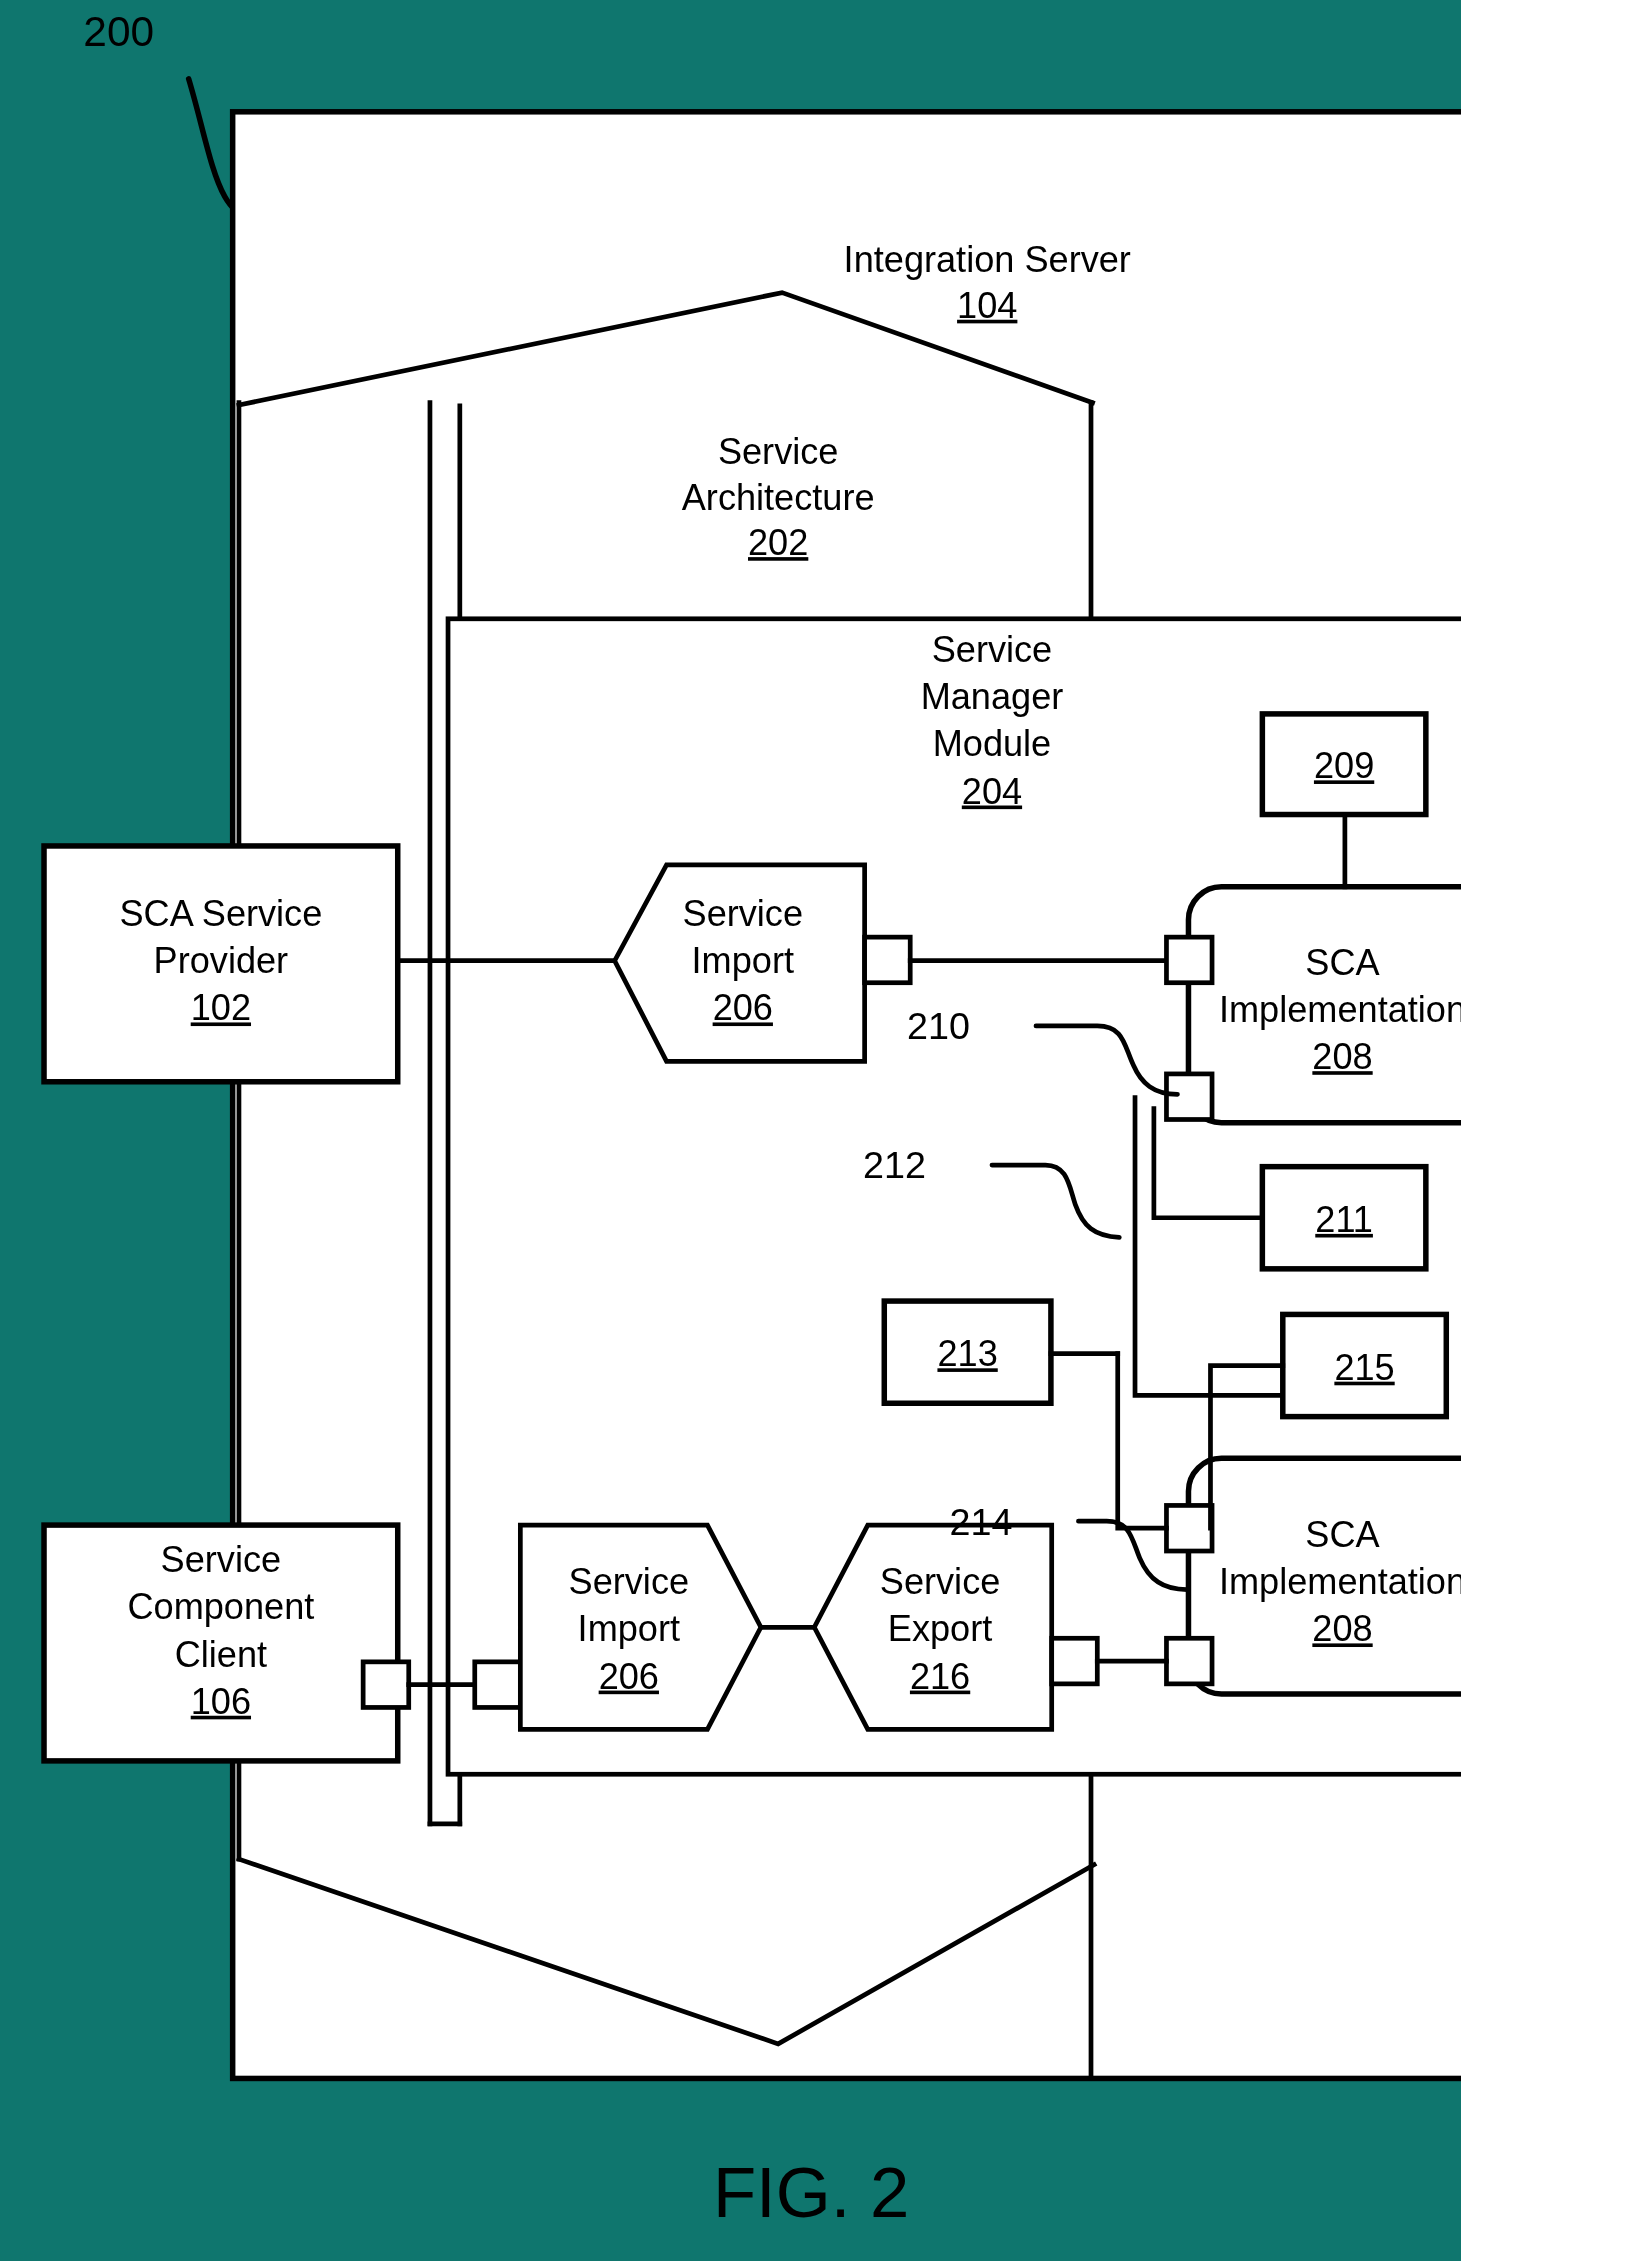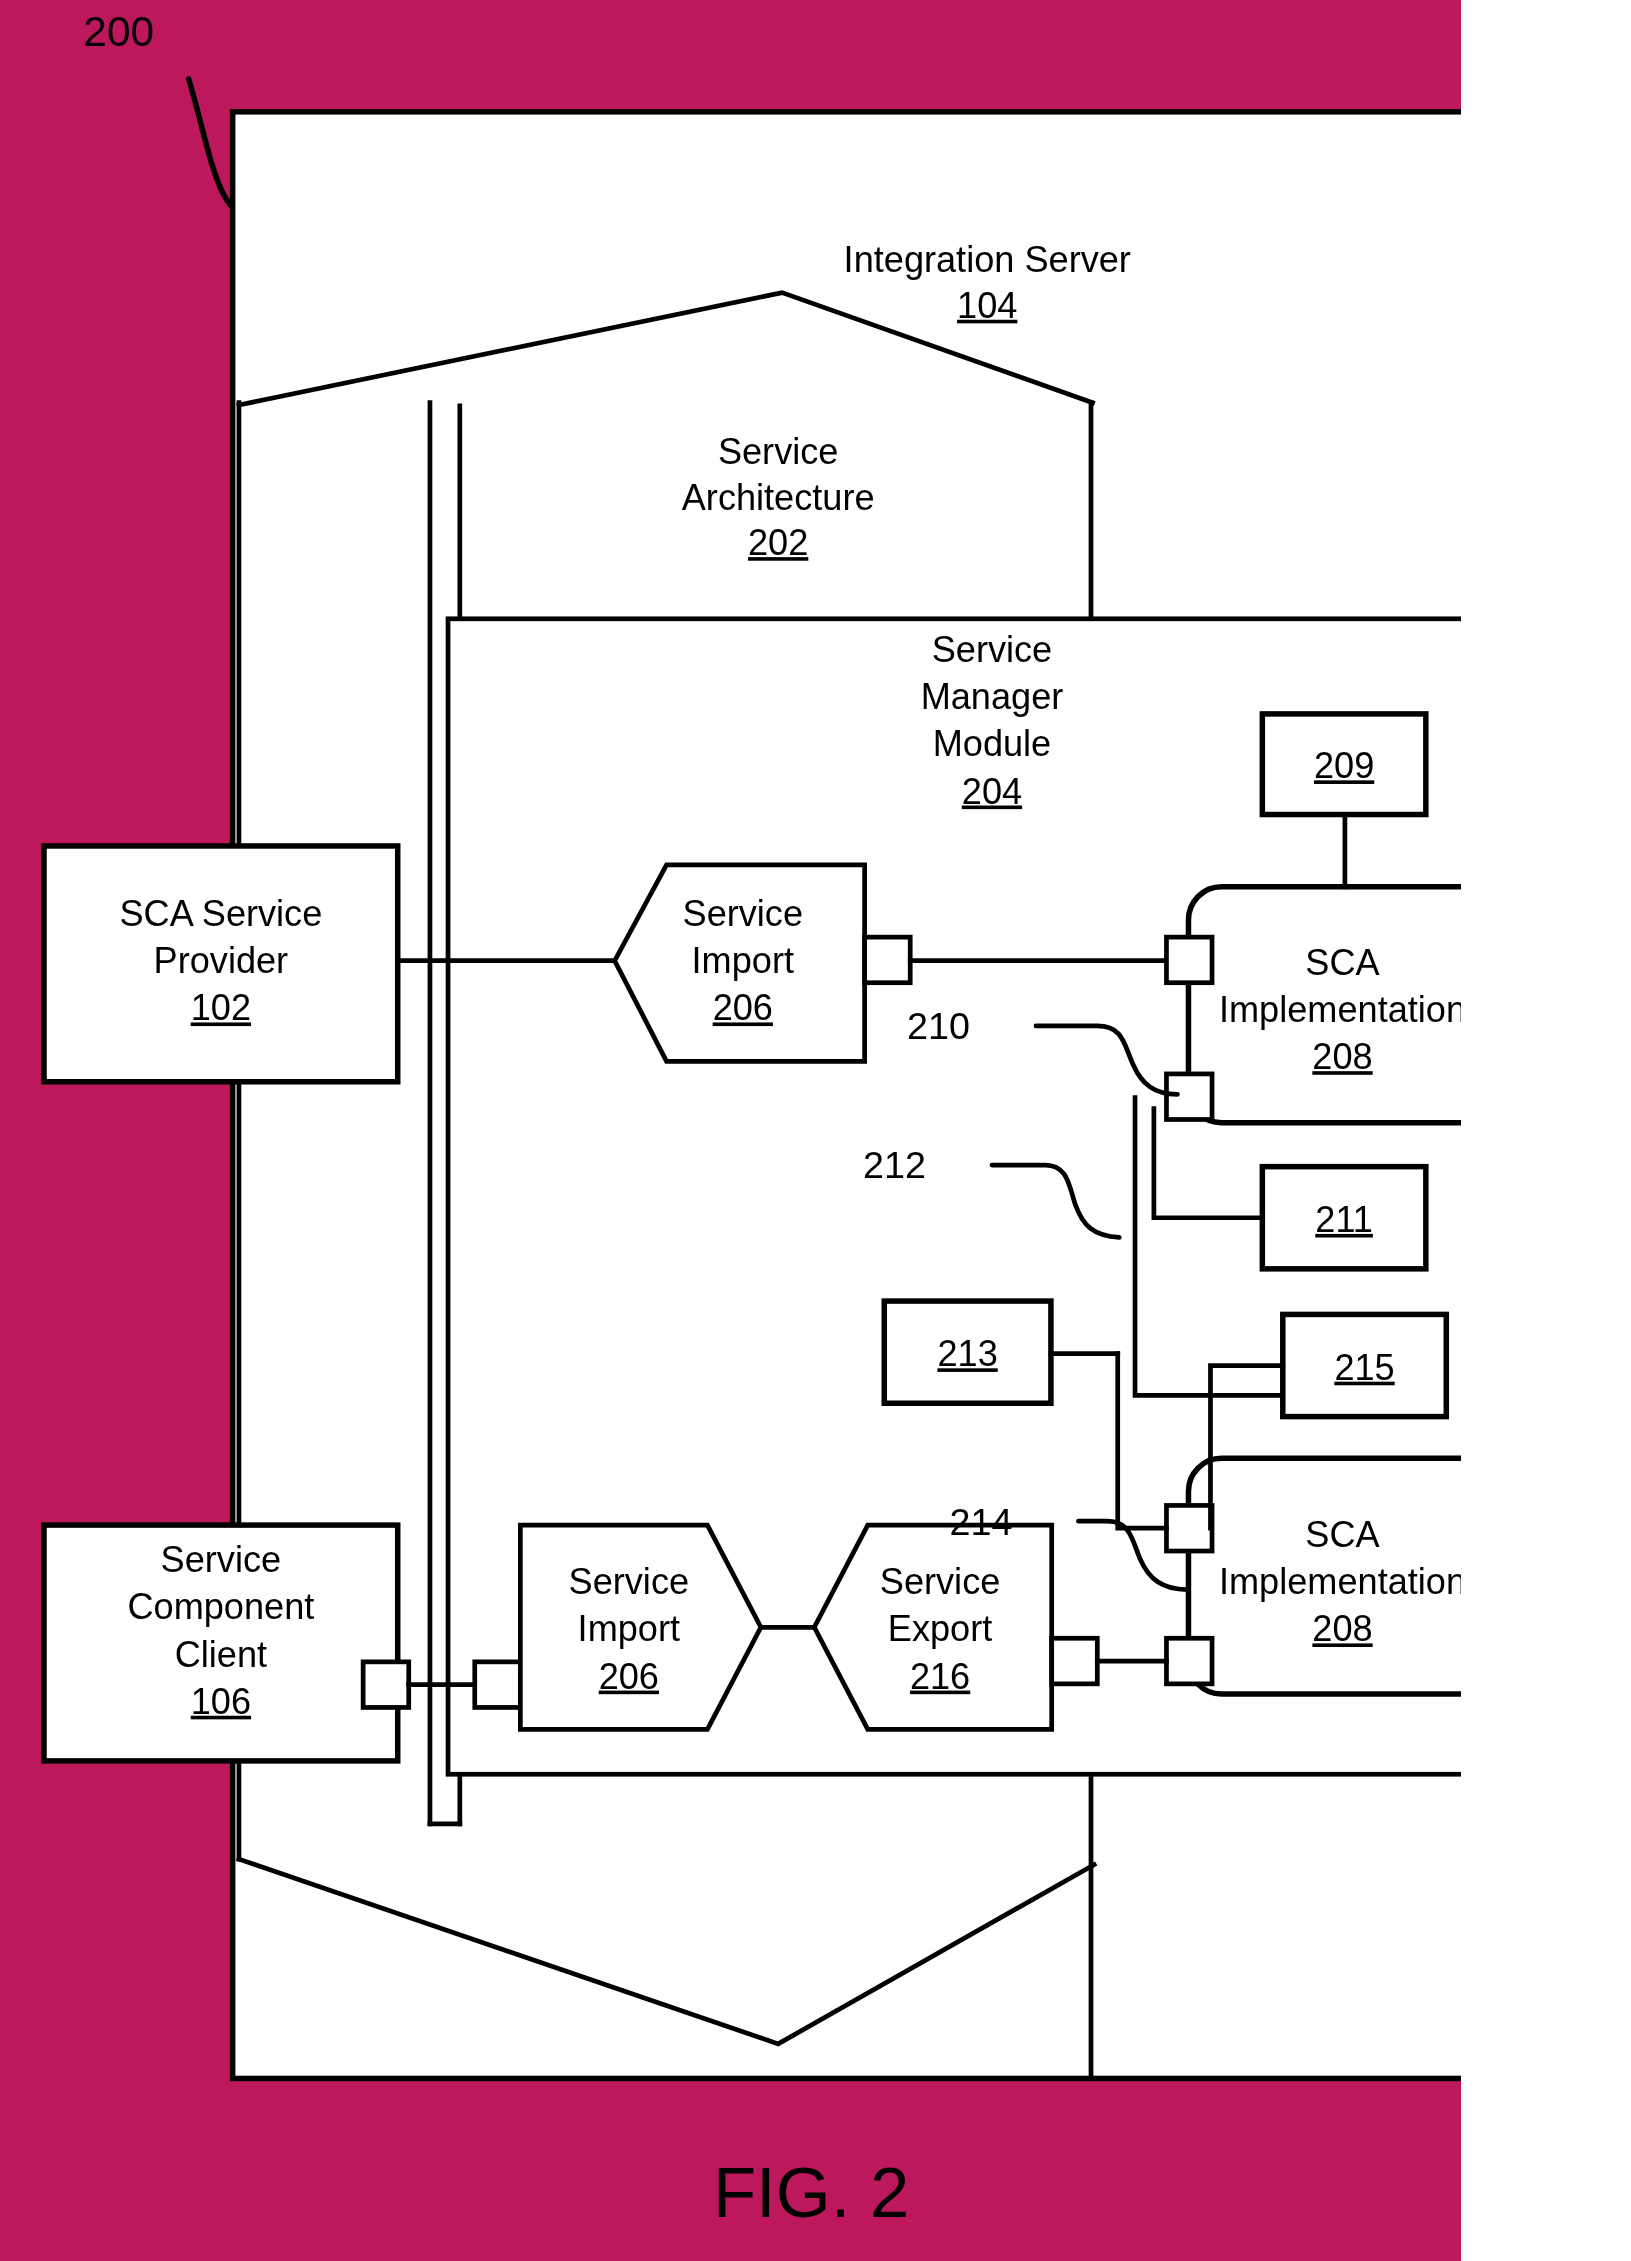--- a/index.html
+++ b/index.html
@@ -8,21 +8,21 @@
     background: #ffffff;
   }
   body {
     font-family: "Liberation Sans", sans-serif;
     color: #000000;
   }
   #figure-root {
     position: relative;
     width: 1461px;
     height: 2261px;
-    background: #be185d;
+    background: #0f766e;
     overflow: hidden;
   }
   #figure-svg {
     position: absolute;
     left: 0;
     top: 0;
     width: 1631px;
     height: 2261px;
   }
   .fig-text {

